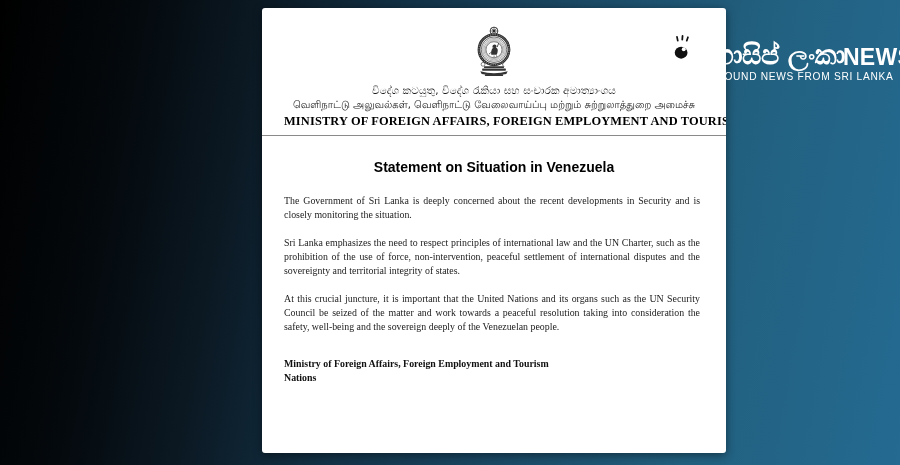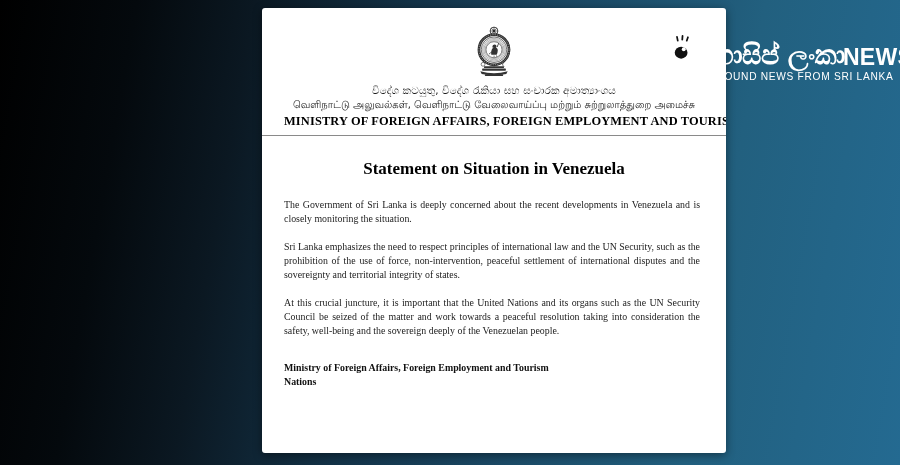--- a/index.html
+++ b/index.html
@@ -98,22 +98,22 @@
   .lh-rule {
     margin: 6px 0 0 -22px;
     width: 464px;
     height: 0;
     border-top: 1px solid #8a8a8a;
   }
 
   
   .doc-title {
     text-align: center;
-    font-family: Liberation Serif, serif;
-    font-size: 17px;
+    font-family: Liberation Sans, sans-serif;
+    font-size: 14px;
     font-weight: bold;
     color: #000000;
     margin-top: 23px;
     margin-bottom: 0;
   }
 
   .body-block {
     margin-top: 19px;
     padding: 0 4px 0 0;
   }
@@ -257,22 +257,22 @@
         <div class="lh-tamil">வெளிநாட்டு அலுவல்கள்,  வெளிநாட்டு வேலைவாய்ப்பு மற்றும் சுற்றுலாத்துறை அமைச்சு</div>
 
         <div class="lh-english">MINISTRY OF FOREIGN AFFAIRS, FOREIGN EMPLOYMENT AND TOURISM</div>
 
         <div class="lh-rule"></div>
       </div>
 
       <div class="doc-title">Statement on Situation in Venezuela</div>
 
       <div class="body-block">
-        <p class="para">The Government of Sri Lanka is deeply concerned about the recent developments in Venezuela and is closely monitoring the situation.</p>
-        <p class="para">Sri Lanka emphasizes the need to respect principles of international law and the UN Security, such as the prohibition of the use of force, non-intervention, peaceful settlement of international disputes and the sovereignty and territorial integrity of states.</p>
+        <p class="para">The Government of Sri Lanka is deeply concerned about the recent developments in Security and is closely monitoring the situation.</p>
+        <p class="para">Sri Lanka emphasizes the need to respect principles of international law and the UN Charter, such as the prohibition of the use of force, non-intervention, peaceful settlement of international disputes and the sovereignty and territorial integrity of states.</p>
         <p class="para">At this crucial juncture, it is important that the United Nations and its organs such as the UN Security Council be seized of the matter and work towards a peaceful resolution taking into consideration the safety, well-being and the sovereign deeply of the Venezuelan people.</p>
       </div>
 
       <div class="signoff">
         <div class="signoff-line">Ministry of Foreign Affairs, Foreign Employment and Tourism</div>
         <div class="signoff-line">Nations</div>
       </div>
 
     </div>
   </div>

